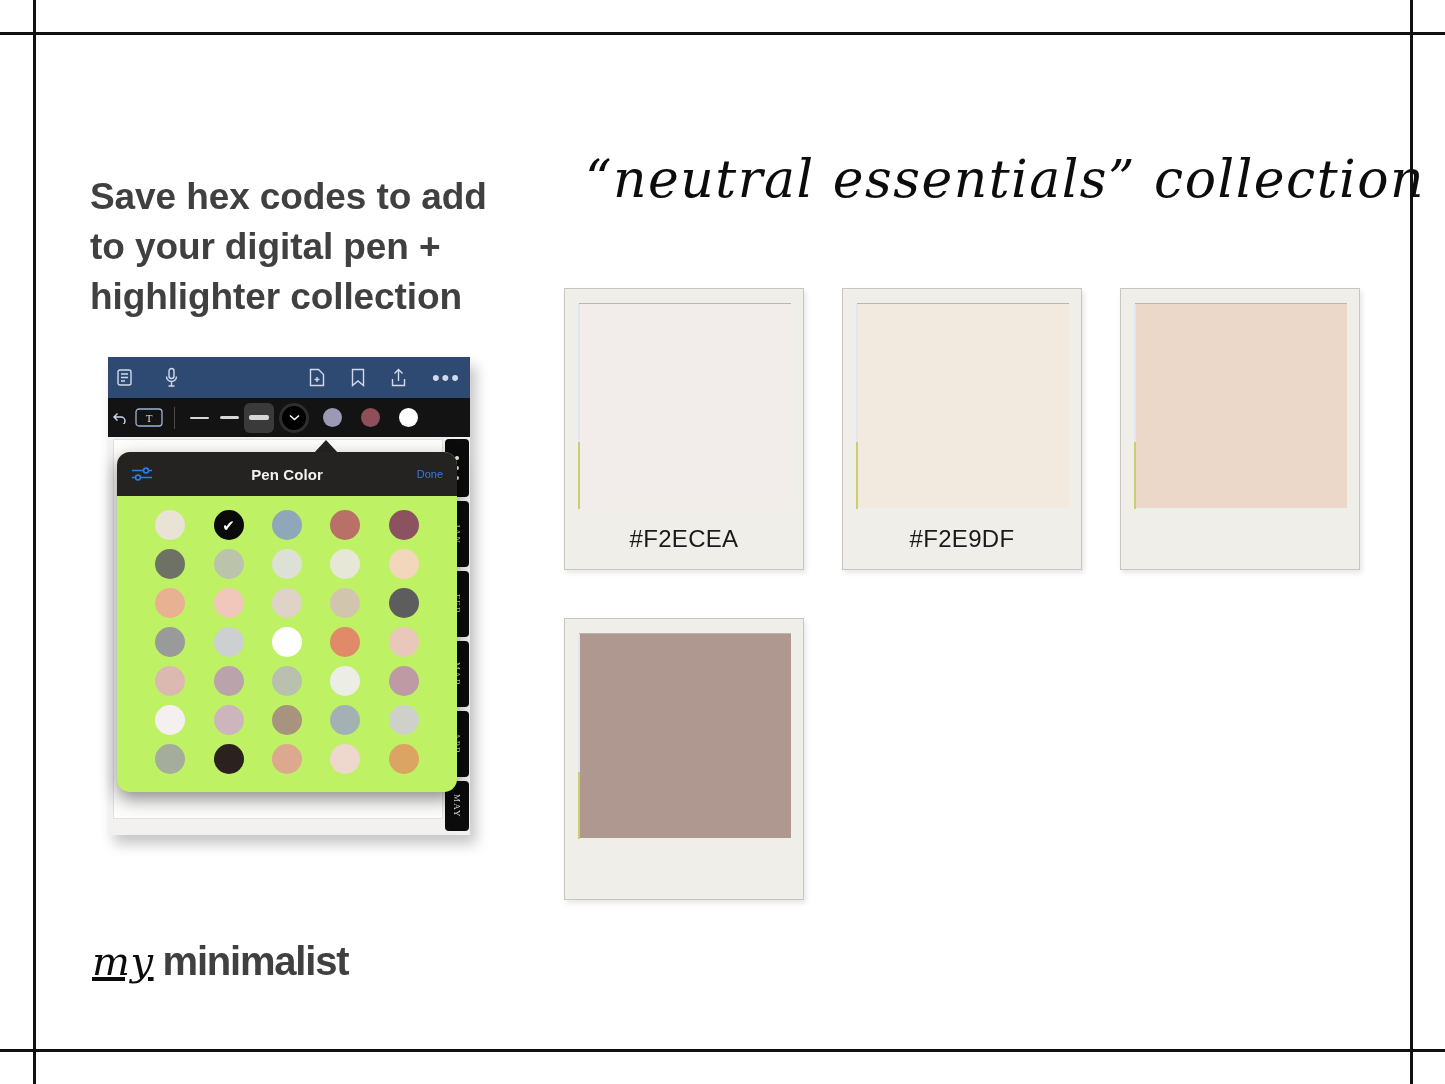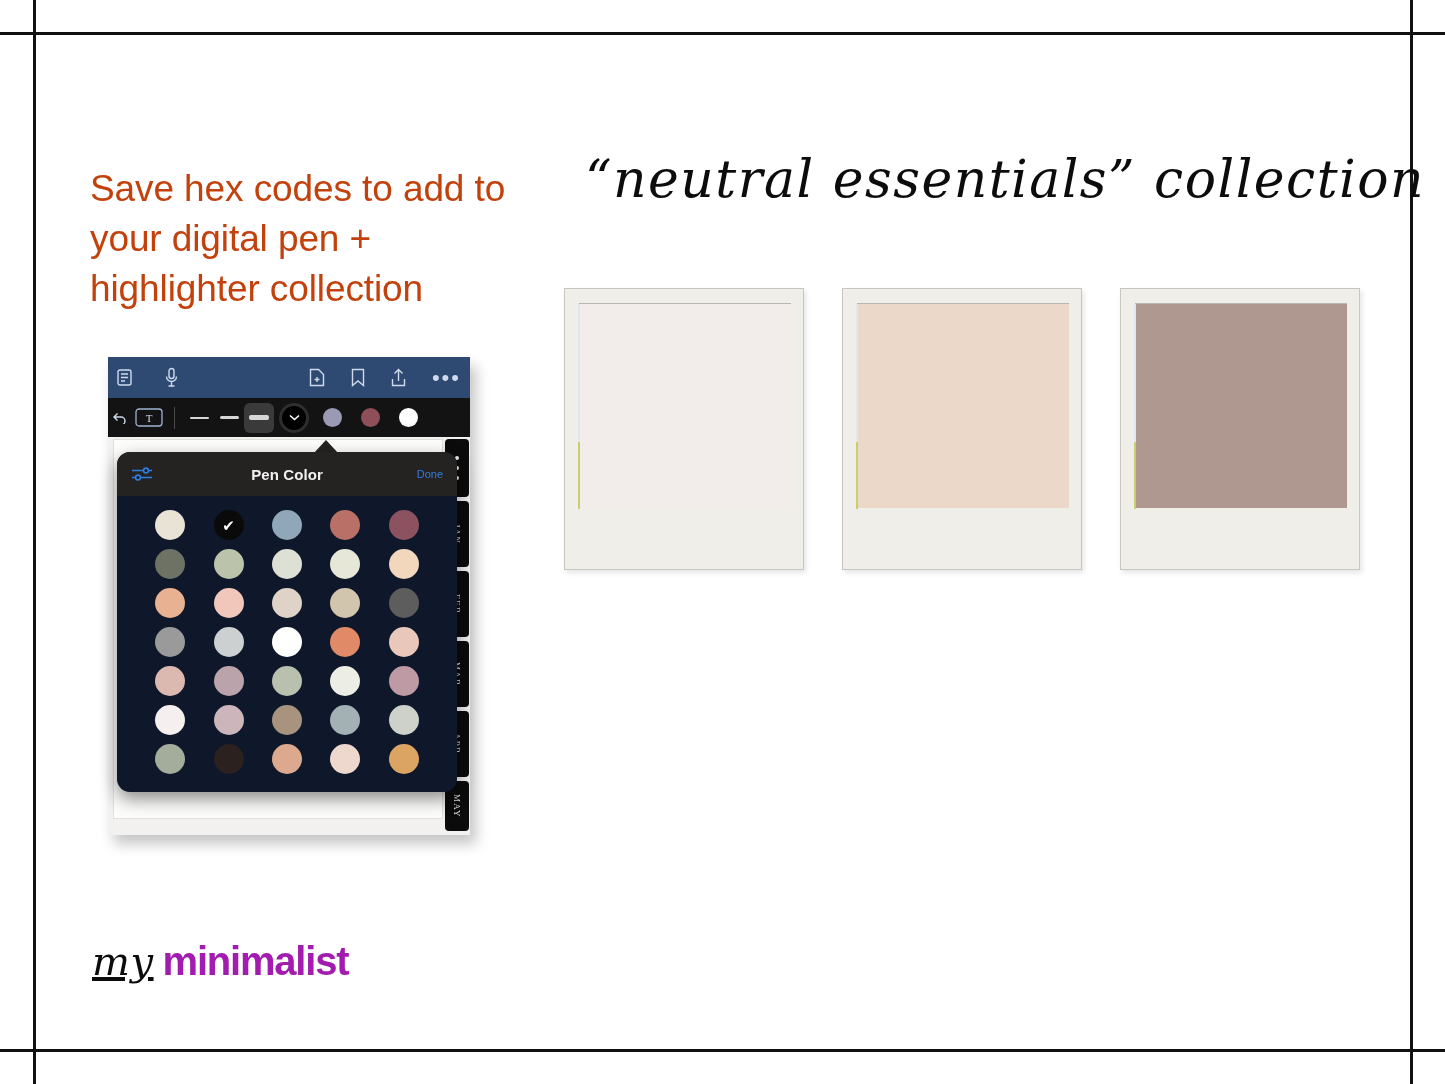--- a/index.html
+++ b/index.html
@@ -14,23 +14,23 @@
 
   
   .frame-line { position: absolute; background: #111111; }
   .frame-v-left  { left: 33px;  top: 0;    width: 3px;  height: 1084px; }
   .frame-v-right { left: 1410px;top: 0;    width: 3px;  height: 1084px; }
   .frame-h-top   { left: 0;     top: 32px; width: 1445px; height: 3px; }
   .frame-h-bottom{ left: 0;     top: 1049px;width: 1445px;height: 3px; }
 
   
   .intro-text {
-    position: absolute; left: 90px; top: 164px; width: 420px;
-    font-size: 37px; line-height: 50px; color: #c2410c;
-    font-weight: 400; letter-spacing: -0.1px;
+    position: absolute; left: 90px; top: 172px; width: 420px;
+    font-size: 37px; line-height: 50px; color: #404040;
+    font-weight: 700; letter-spacing: -0.1px;
   }
 
   
   .script-title {
     position: absolute; left: 585px; top: 140px; width: 775px;
     font-family: "DejaVu Serif", serif;
     font-style: italic; font-size: 52px; line-height: 78px;
     color: #0c0c0c; letter-spacing: 1.5px; white-space: nowrap;
   }
 
@@ -38,21 +38,21 @@
   .brand {
     position: absolute; left: 92px; top: 938px;
     display: flex; align-items: baseline; gap: 9px; white-space: nowrap;
   }
   .brand-my, .brand-planner {
     font-family: "DejaVu Serif", serif; font-style: italic;
     font-size: 40px; color: #0c0c0c; letter-spacing: 0.5px; text-decoration: underline;
   }
   .brand-minimalist {
     font-family: "Liberation Sans", sans-serif; font-weight: 700;
-    font-size: 40px; color: #a21caf; letter-spacing: -1.2px;
+    font-size: 40px; color: #404040; letter-spacing: -1.2px;
   }
 
   
   .device {
     position: absolute; left: 108px; top: 357px;
     width: 362px; height: 478px;
     background: #f2f1ef;
     box-shadow: 6px 9px 13px rgba(0,0,0,.23);
   }
   .device-topbar {
@@ -121,21 +121,21 @@
     background: #0b0b0b; border-radius: 4px;
     display: flex; flex-direction: column; align-items: center;
     justify-content: center; gap: 6px;
   }
   .tab-dots i { width: 4px; height: 4px; border-radius: 50%; background: #f0f0f0; display: block; }
 
   
   .pen-popover {
     position: absolute; left: 9px; top: 95px;
     width: 340px; height: 340px;
-    background: #0f172a; border-radius: 13px;
+    background: #bef264; border-radius: 13px;
     box-shadow: 0 7px 18px rgba(0,0,0,.45);
     overflow: hidden;
   }
   .pop-caret {
     position: absolute; left: 205px; top: 83px;
     width: 0; height: 0;
     border-left: 13px solid transparent; border-right: 13px solid transparent;
     border-bottom: 14px solid #252322;
   }
   .pop-header {
@@ -365,20 +365,28 @@
         </div>
     </div>
   </div>
 
   <div class="cards" id="cardGrid">
       <div class="card">
         <div class="card-color" style="background: rgb(242, 236, 234);">
           <i class="edge-a"></i>
           <i class="edge-b"></i>
         </div>
+        <div class="card-label">#F2ECEA</div>
+      </div>
+      <div class="card">
+        <div class="card-color" style="background: rgb(242, 233, 223);">
+          <i class="edge-a"></i>
+          <i class="edge-b"></i>
+        </div>
+        <div class="card-label">#F2E9DF</div>
       </div>
       <div class="card">
         <div class="card-color" style="background: rgb(236, 216, 201);">
           <i class="edge-a"></i>
           <i class="edge-b"></i>
         </div>
       </div>
       <div class="card">
         <div class="card-color" style="background: rgb(175, 152, 143);">
           <i class="edge-a"></i>

